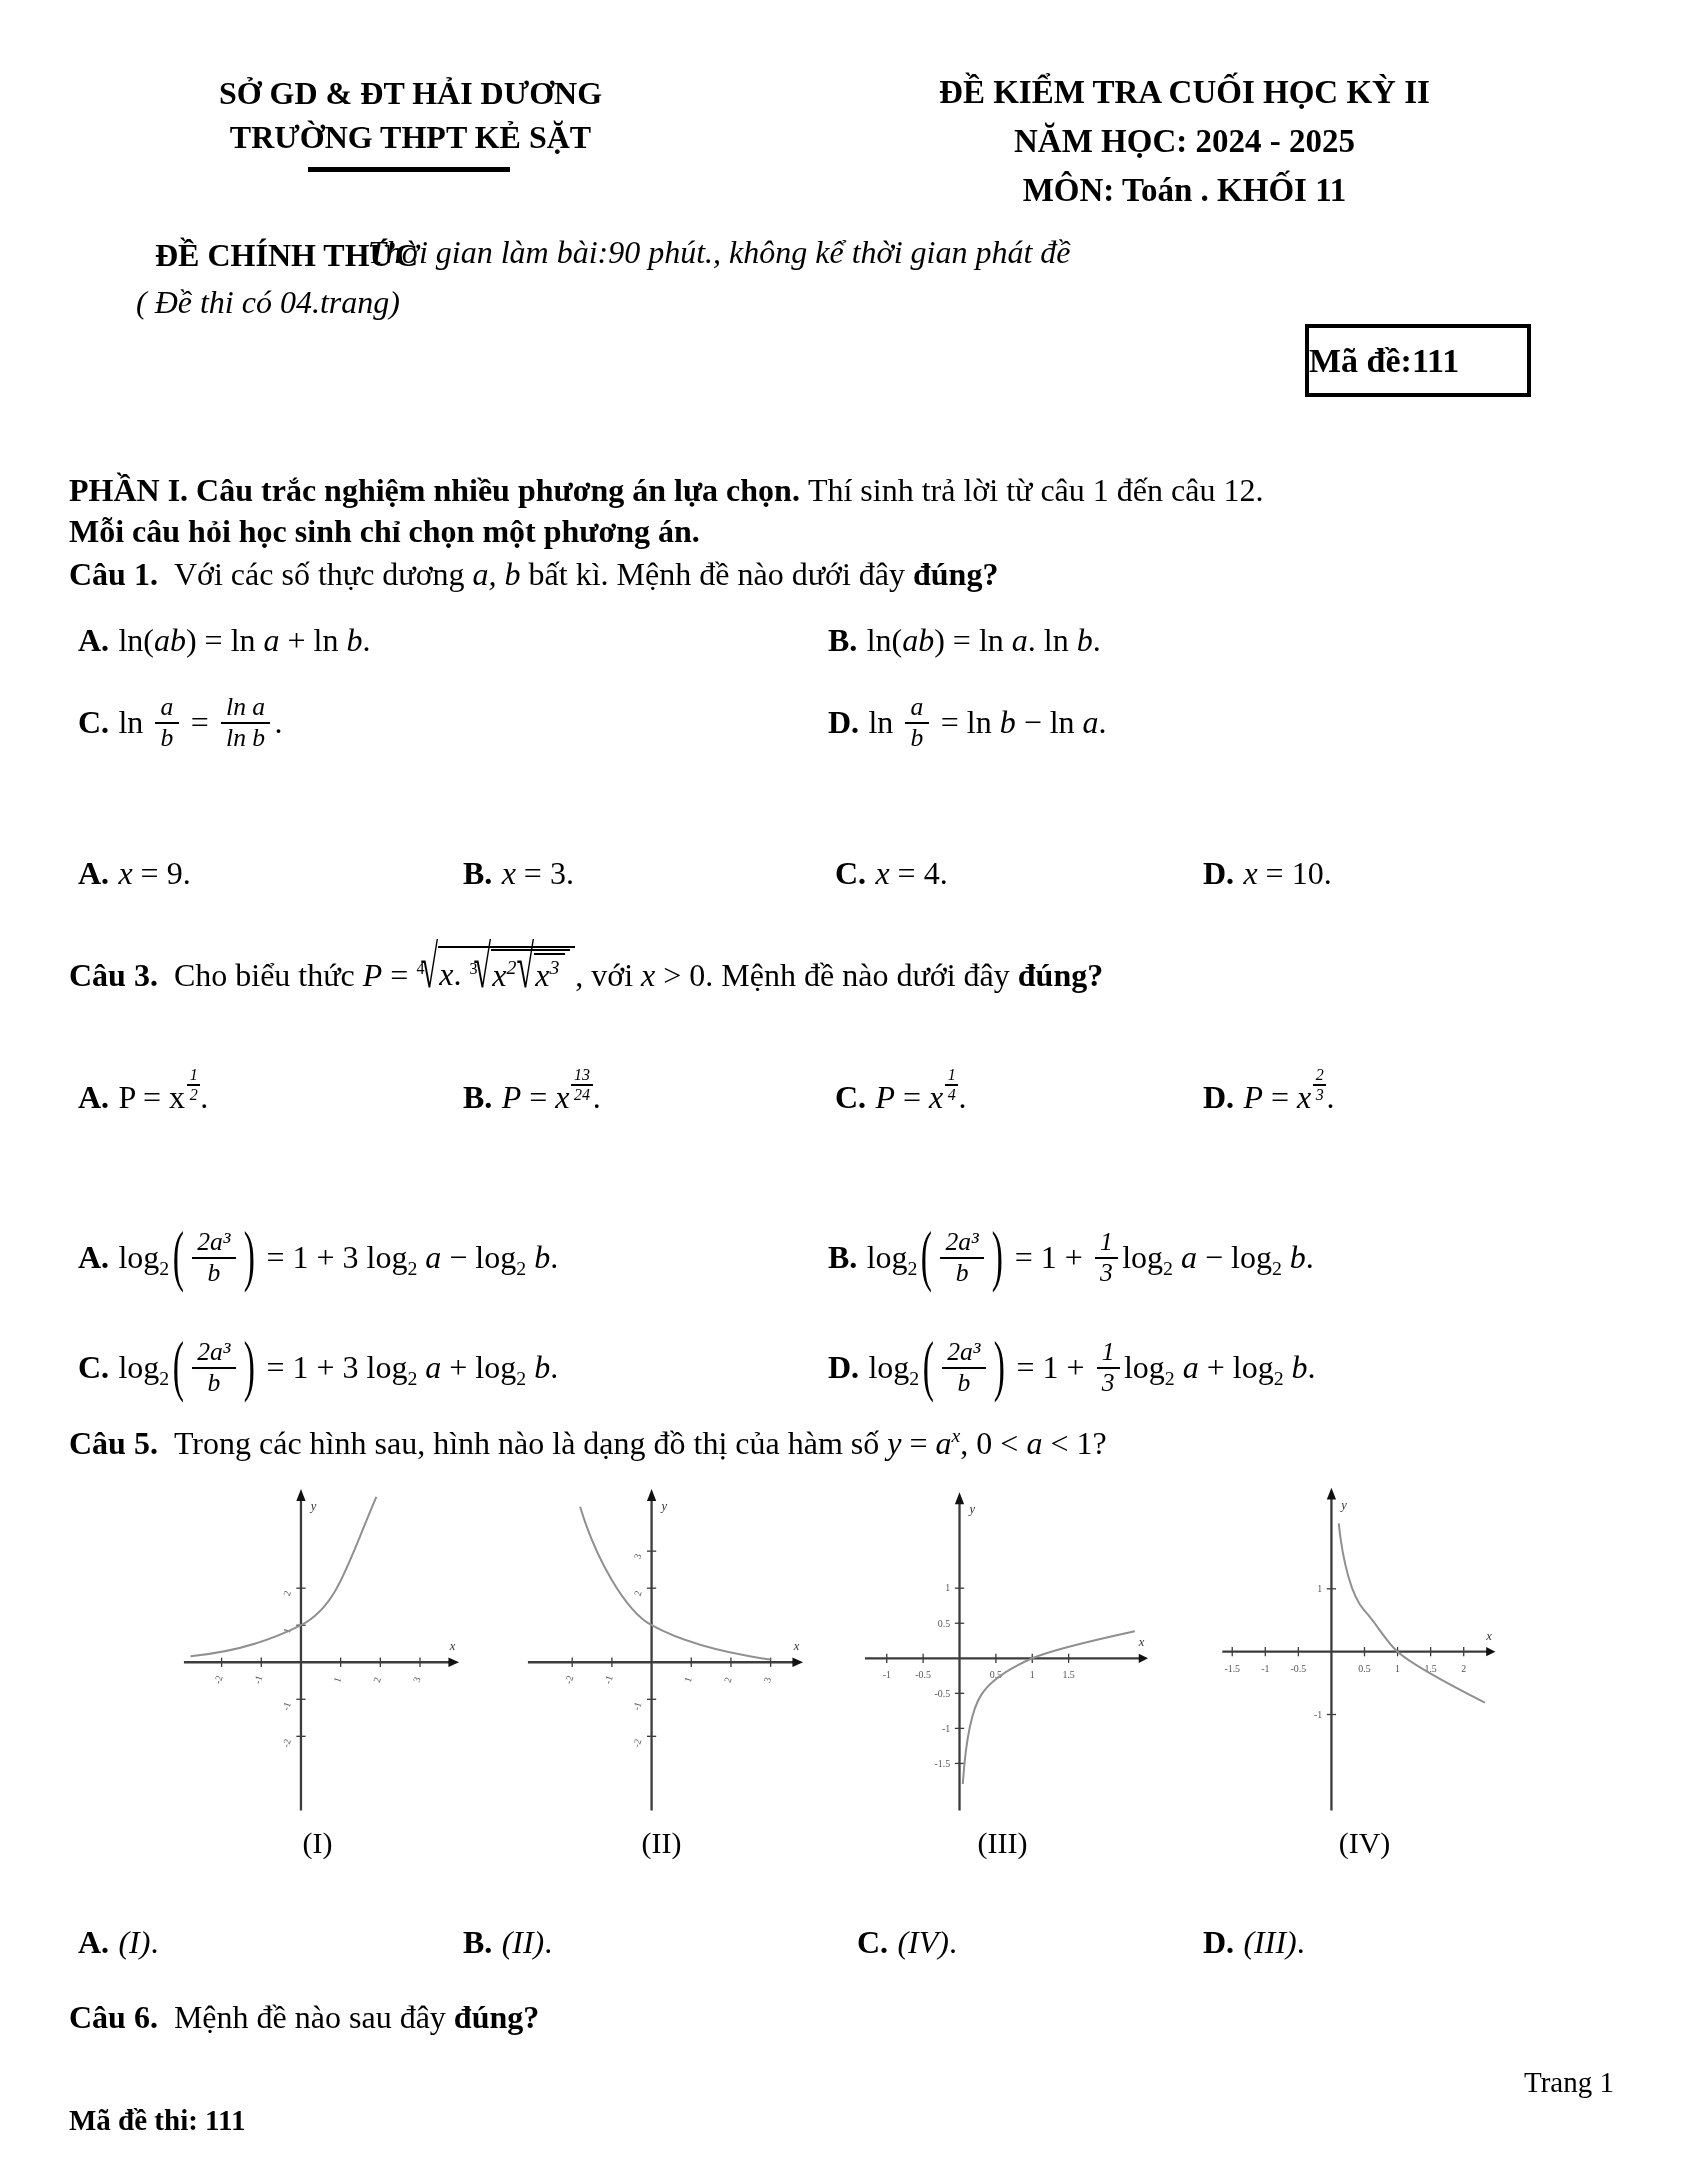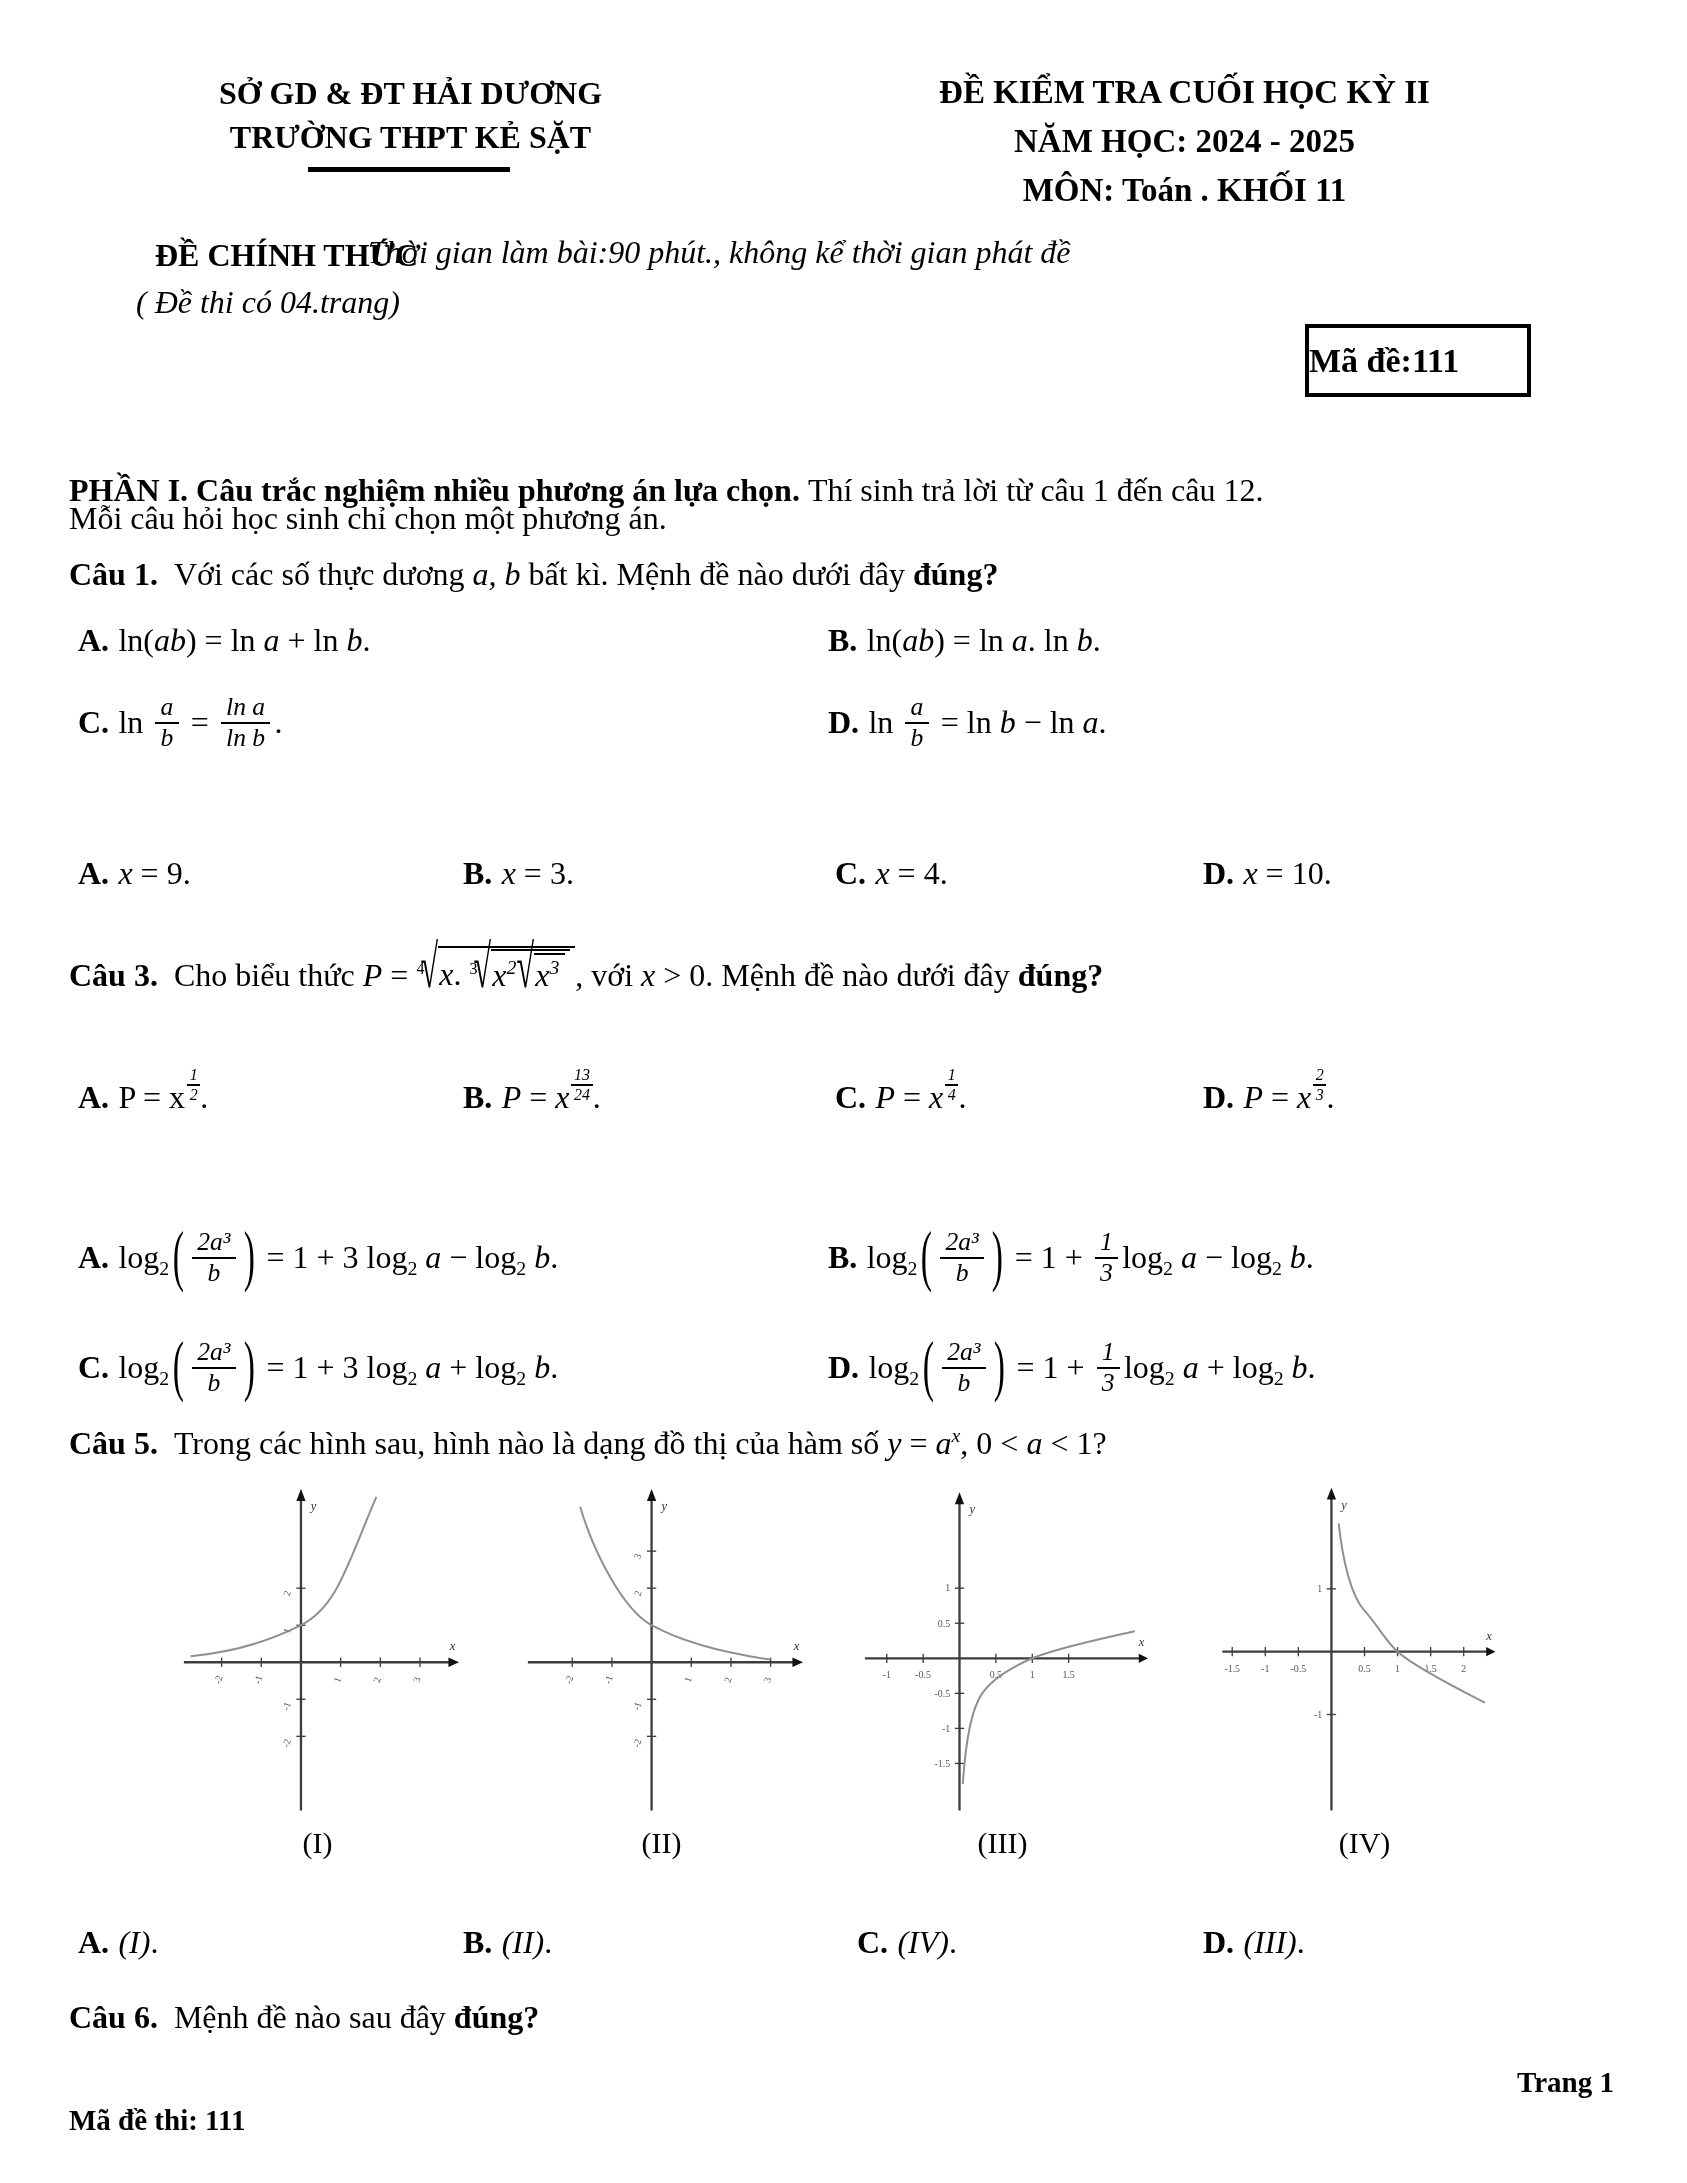--- a/index.html
+++ b/index.html
@@ -47,21 +47,21 @@
   
   .fig{position:absolute; width:291px; display:flex; flex-direction:column; align-items:center;}
   .fig svg{display:block;}
   .fig-label{font-size:30px; margin-top:6.6px;}
   .axis{stroke:#3c3c3c; stroke-width:3.5; fill:none;}
   .tick{stroke:#3c3c3c; stroke-width:2; fill:none;}
   .curve{stroke:#8f8f8f; stroke-width:3; fill:none;}
   .ticklab{font-family:"Liberation Serif","DejaVu Serif",serif; font-size:15px; fill:#555;}
   .axlab{font-family:"Liberation Serif","DejaVu Serif",serif; font-size:19px; fill:#333; font-style:italic;}
   .arrow{fill:#111;}
-  .footer-right{text-align:right; font-weight:bold; font-size:29px;}
+  .footer-right{text-align:right; font-weight:normal; font-size:29px;}
   .footer-left{font-weight:bold; font-size:29px;}
 </style>
 </head>
 <body>
 
 <div class="page">
 
   <div class="abs hdr-block ctr t48 bd" style="left:139px; top:118px; width:543px;">TRƯỜNG THPT KẺ SẶT</div>
   <div class="abs hdr-block ctr t48 bd" style="left:139px; top:74px; width:543px;">SỞ GD &amp; ĐT HẢI DƯƠNG</div>
   <div class="abs underline-rule" style="left:308px; top:167px; width:202px;"></div>
@@ -75,21 +75,21 @@
   <div class="abs t48 it" style="left:136px; top:283px;">( Đề thi có 04.trang)</div>
 
   <div class="abs code-box" style="left:1305px; top:324px; width:218px; height:65px;">
     <span>Mã đề:111</span>
   </div>
 
 
   <div class="abs qline" style="left:69px; top:472px;">
     <span class="bd">PHẦN I. Câu trắc nghiệm nhiều phương án lựa chọn. </span><span>Thí sinh trả lời từ câu 1 đến câu 12.</span>
   </div>
-  <div class="abs qline" style="left:69px; top:500px;">Mỗi câu hỏi học sinh chỉ chọn một phương án.</div>
+  <div class="abs qline" style="left:69px; top:513px;font-weight:bold;">Mỗi câu hỏi học sinh chỉ chọn một phương án.</div>
 
   <div class="abs qline" style="left:69px; top:556px;">
     <span class="qlabel">Câu 1.</span><span><span class="mr">Với các số thực dương </span><span class="mi">a, b</span><span class="mr"> bất kì. Mệnh đề nào dưới đây </span><span class="mb">đúng?</span></span>
   </div>
   <div class="opt" style="left:78px; top:622px;">
     <span class="okey">A.</span><span><span class="mr">ln(</span><span class="mi">ab</span><span class="mr">) = ln </span><span class="mi">a</span><span class="mr"> + ln </span><span class="mi">b</span><span class="mr">.</span></span>
   </div>
   <div class="opt" style="left:828px; top:622px;">
     <span class="okey">B.</span><span><span class="mr">ln(</span><span class="mi">ab</span><span class="mr">) = ln </span><span class="mi">a</span><span class="mr">. ln </span><span class="mi">b</span><span class="mr">.</span></span>
   </div>

